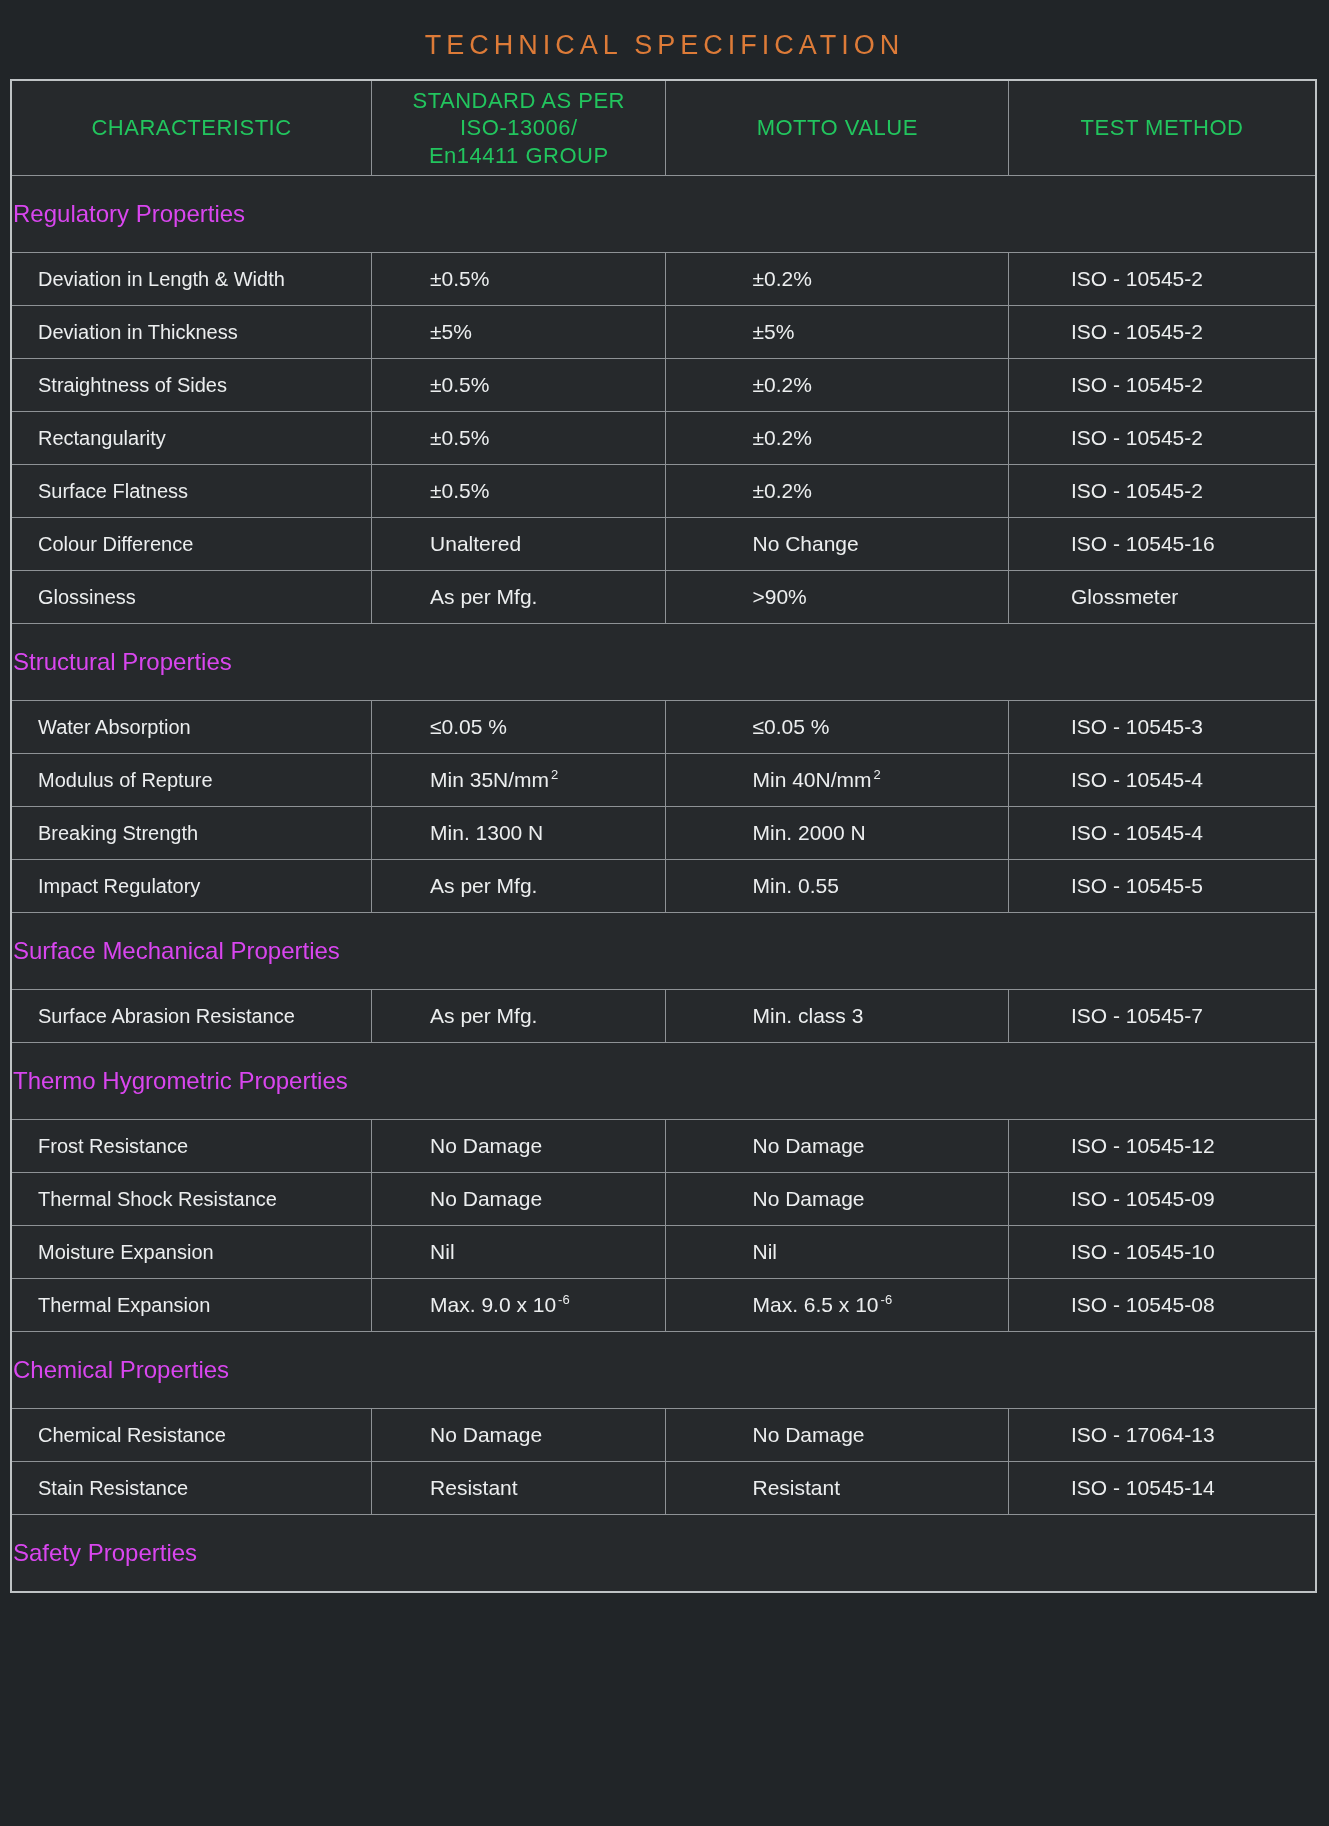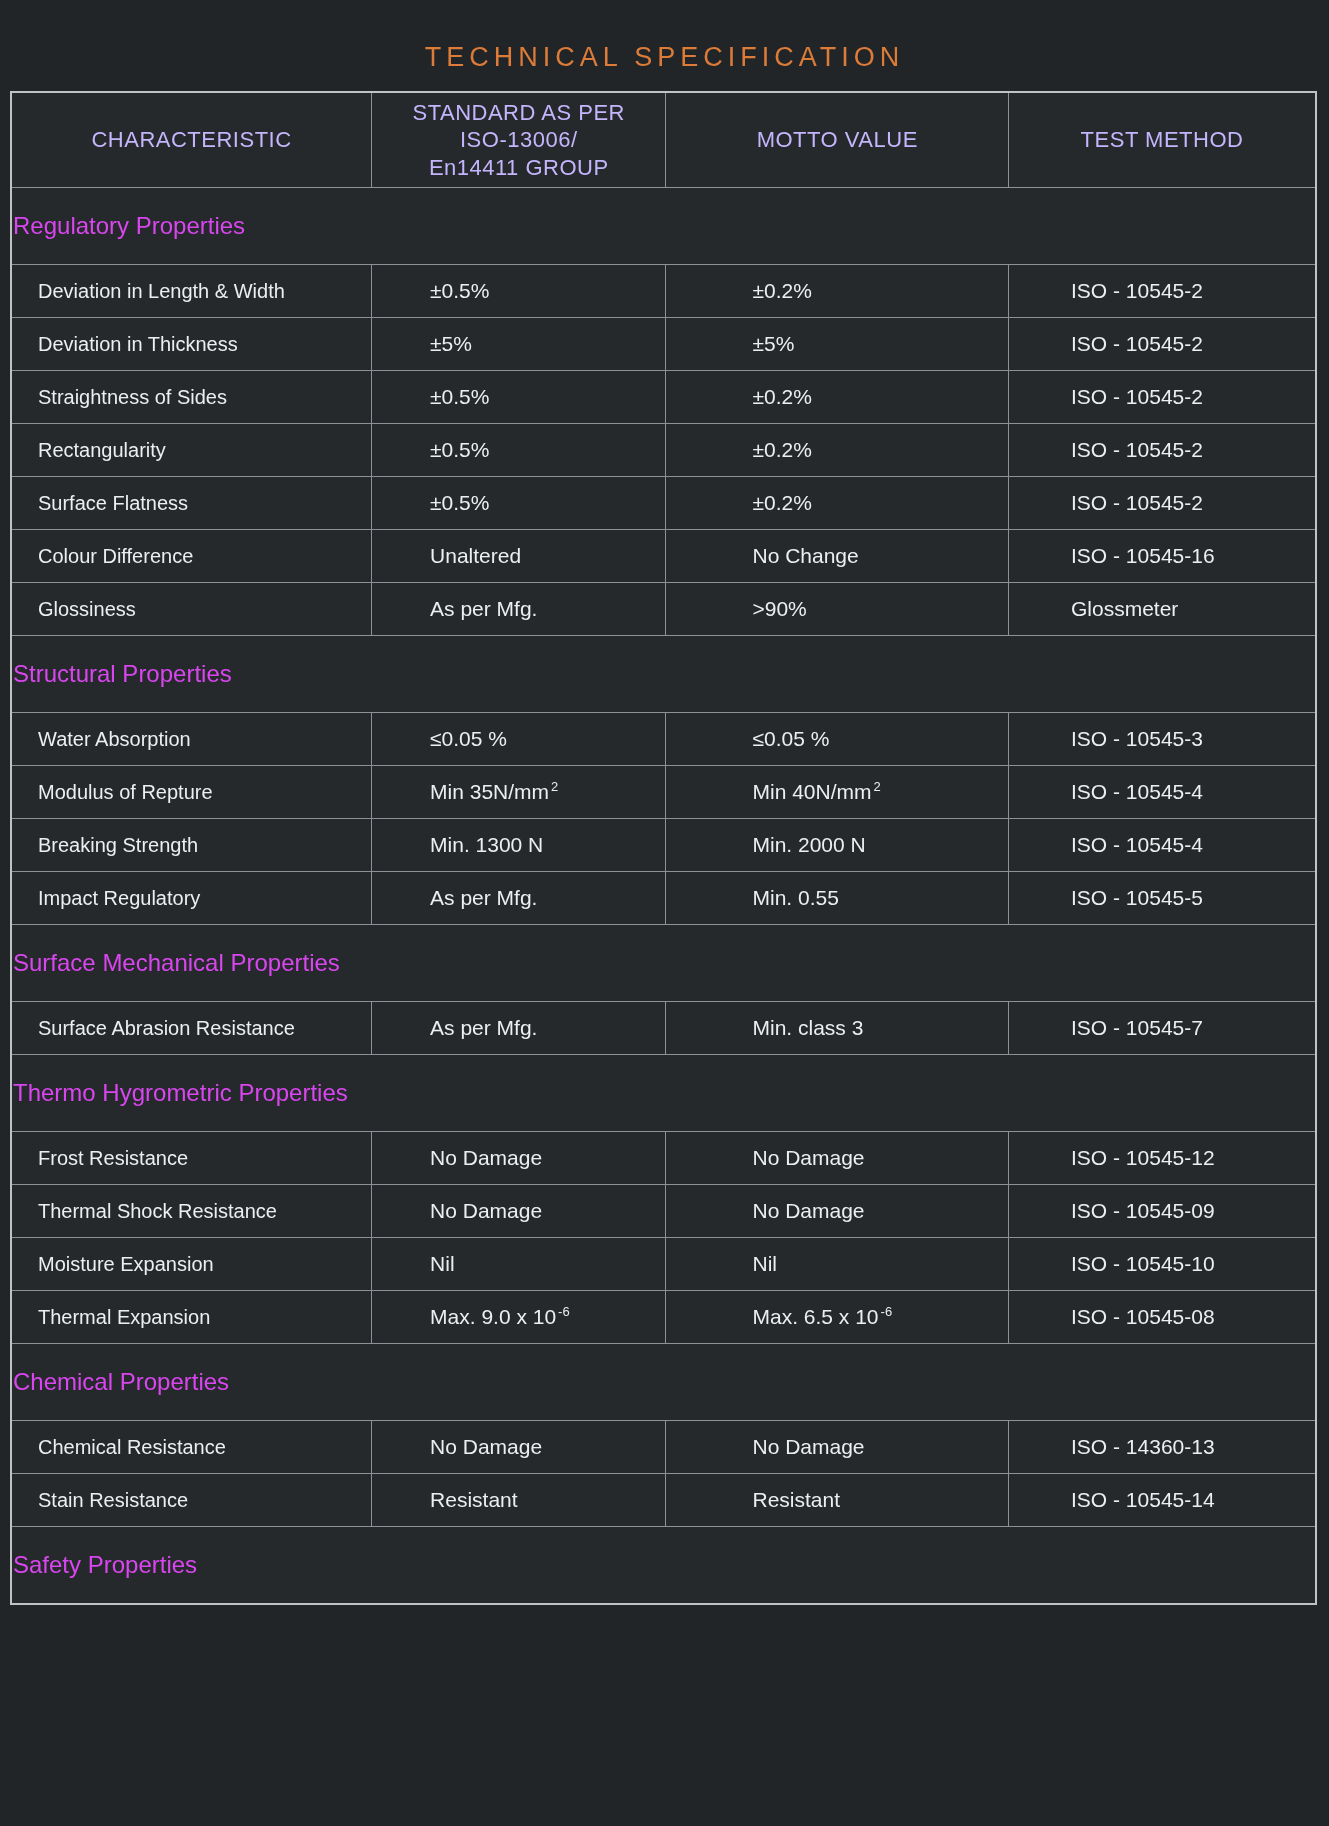--- a/index.html
+++ b/index.html
@@ -7,21 +7,21 @@
     width: 1329px;
     height: 1826px;
     background: #212528;
     font-family: "Liberation Sans", "DejaVu Sans", sans-serif;
     color: #EFF1F2;
   }
   .page {
     box-sizing: border-box;
     width: 1329px;
     height: 1826px;
-    padding: 12px 10px;
+    padding: 0 10px;
     overflow: hidden;
   }
   .title {
     margin: 0 0 18px 0;
     padding-top: 30px;
     text-align: center;
     font-size: 27px;
     font-weight: 400;
     letter-spacing: 5px;
     color: #DD7B38;
@@ -31,21 +31,21 @@
     border-collapse: collapse;
     table-layout: fixed;
     background: #26292C;
     border: 2px solid #BFC3C5;
   }
   th, td { border: 1px solid #8E9296; }
   thead th {
     height: 92px;
     font-size: 22px;
     font-weight: 400;
-    color: #c4b5fd;
+    color: #22c55e;
     text-align: center;
     vertical-align: middle;
     line-height: 1.25;
     letter-spacing: 0.5px;
   }
   thead th .hline { display: block; }
   tr.section-row td {
     height: 74px;
     vertical-align: middle;
     font-size: 24px;
@@ -206,21 +206,21 @@
           <td class="c3"><span>Max. 6.5 x 10</span><sup>-6</sup></td>
           <td class="c4"><span>ISO - 10545-08</span></td>
         </tr>
         <tr class="section-row">
           <td colspan="4">Chemical Properties</td>
         </tr>
         <tr class="data-row">
           <td class="c1"><span>Chemical Resistance</span></td>
           <td class="c2"><span>No Damage</span></td>
           <td class="c3"><span>No Damage</span></td>
-          <td class="c4"><span>ISO - 14360-13</span></td>
+          <td class="c4"><span>ISO - 17064-13</span></td>
         </tr>
         <tr class="data-row">
           <td class="c1"><span>Stain Resistance</span></td>
           <td class="c2"><span>Resistant</span></td>
           <td class="c3"><span>Resistant</span></td>
           <td class="c4"><span>ISO - 10545-14</span></td>
         </tr>
         <tr class="section-row">
           <td colspan="4">Safety Properties</td>
         </tr>

